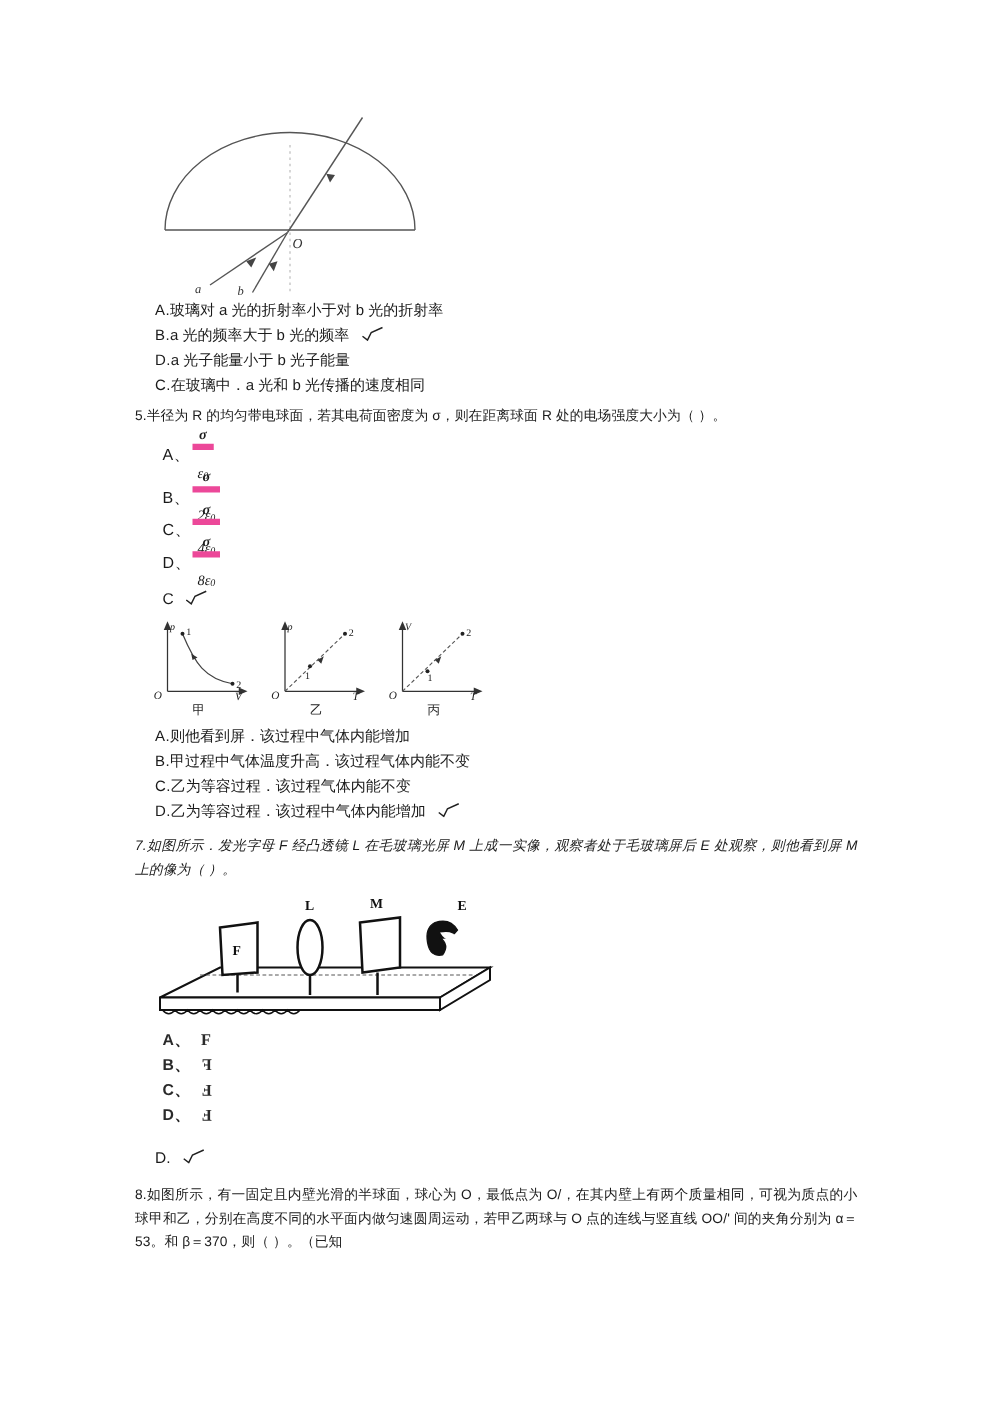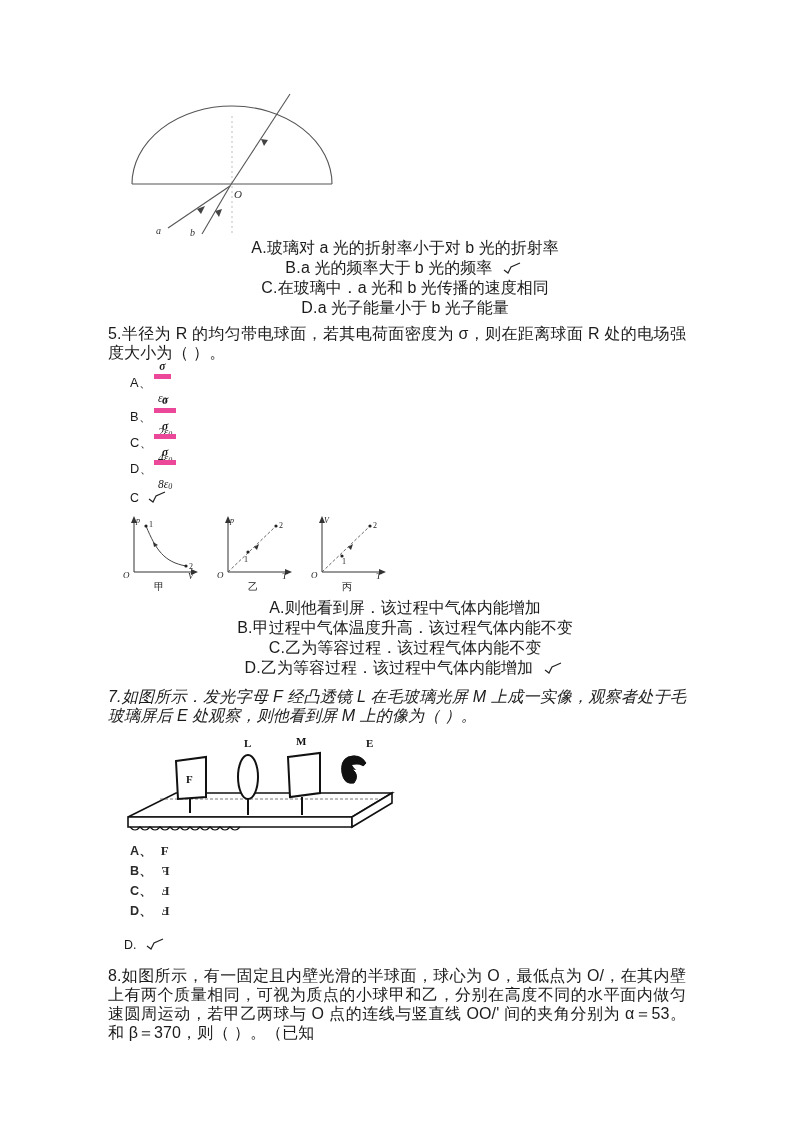--- a/index.html
+++ b/index.html
@@ -23,34 +23,33 @@
     background: #fff;
   }
   .content {
     position: absolute;
     left: 108px;
     top: 78px;
     width: 578px;
   }
   
   .qtext {
-    font-size: 16px;
+    font-size: 11px;
     line-height: 19px;
     color: #1b1b1b;
     letter-spacing: 0.1px;
     text-align: justify;
   }
   .qnum-block { margin-top: 9px; }
   .opt {
-    font-size: 16px;
+    font-size: 12px;
     line-height: 20px;
     margin-left: 16px;
     color: #1b1b1b;
     white-space: nowrap;
-    text-align: center;
   }
   .opt .lab { letter-spacing: 0.3px; }
   .check {
     display: inline-block;
     width: 22px;
     height: 12px;
     vertical-align: -1px;
     margin-left: 6px;
   }
   .answer-line {
@@ -154,24 +153,24 @@
       </div>
       <div class="opt">
         <span class="lab">B.</span><span>a 光的频率大于 b 光的频率</span>
         <span class="check">
           <svg width="22" height="12" viewBox="0 0 22 12">
               <path d="M1 8 L5 11 L8 5 L17 1" fill="none" stroke="#222" stroke-width="1.2"></path>
             </svg>
         </span>
       </div>
       <div class="opt">
+        <span class="lab">D.</span><span>a 光子能量小于 b 光子能量</span>
+      </div>
+      <div class="opt">
         <span class="lab">C.</span><span>在玻璃中．a 光和 b 光传播的速度相同</span>
-      </div>
-      <div class="opt">
-        <span class="lab">D.</span><span>a 光子能量小于 b 光子能量</span>
       </div>
     </div>
 
     <div class="qtext qnum-block" style="margin-top:6px;">
       <span>5.</span><span>半径为 R 的均匀带电球面，若其电荷面密度为 σ，则在距离球面 R 处的电场强度大小为（ ）。</span>
     </div>
 
     <div class="frac-list">
       <div class="frac-row">
         <span class="lab">A、</span>

